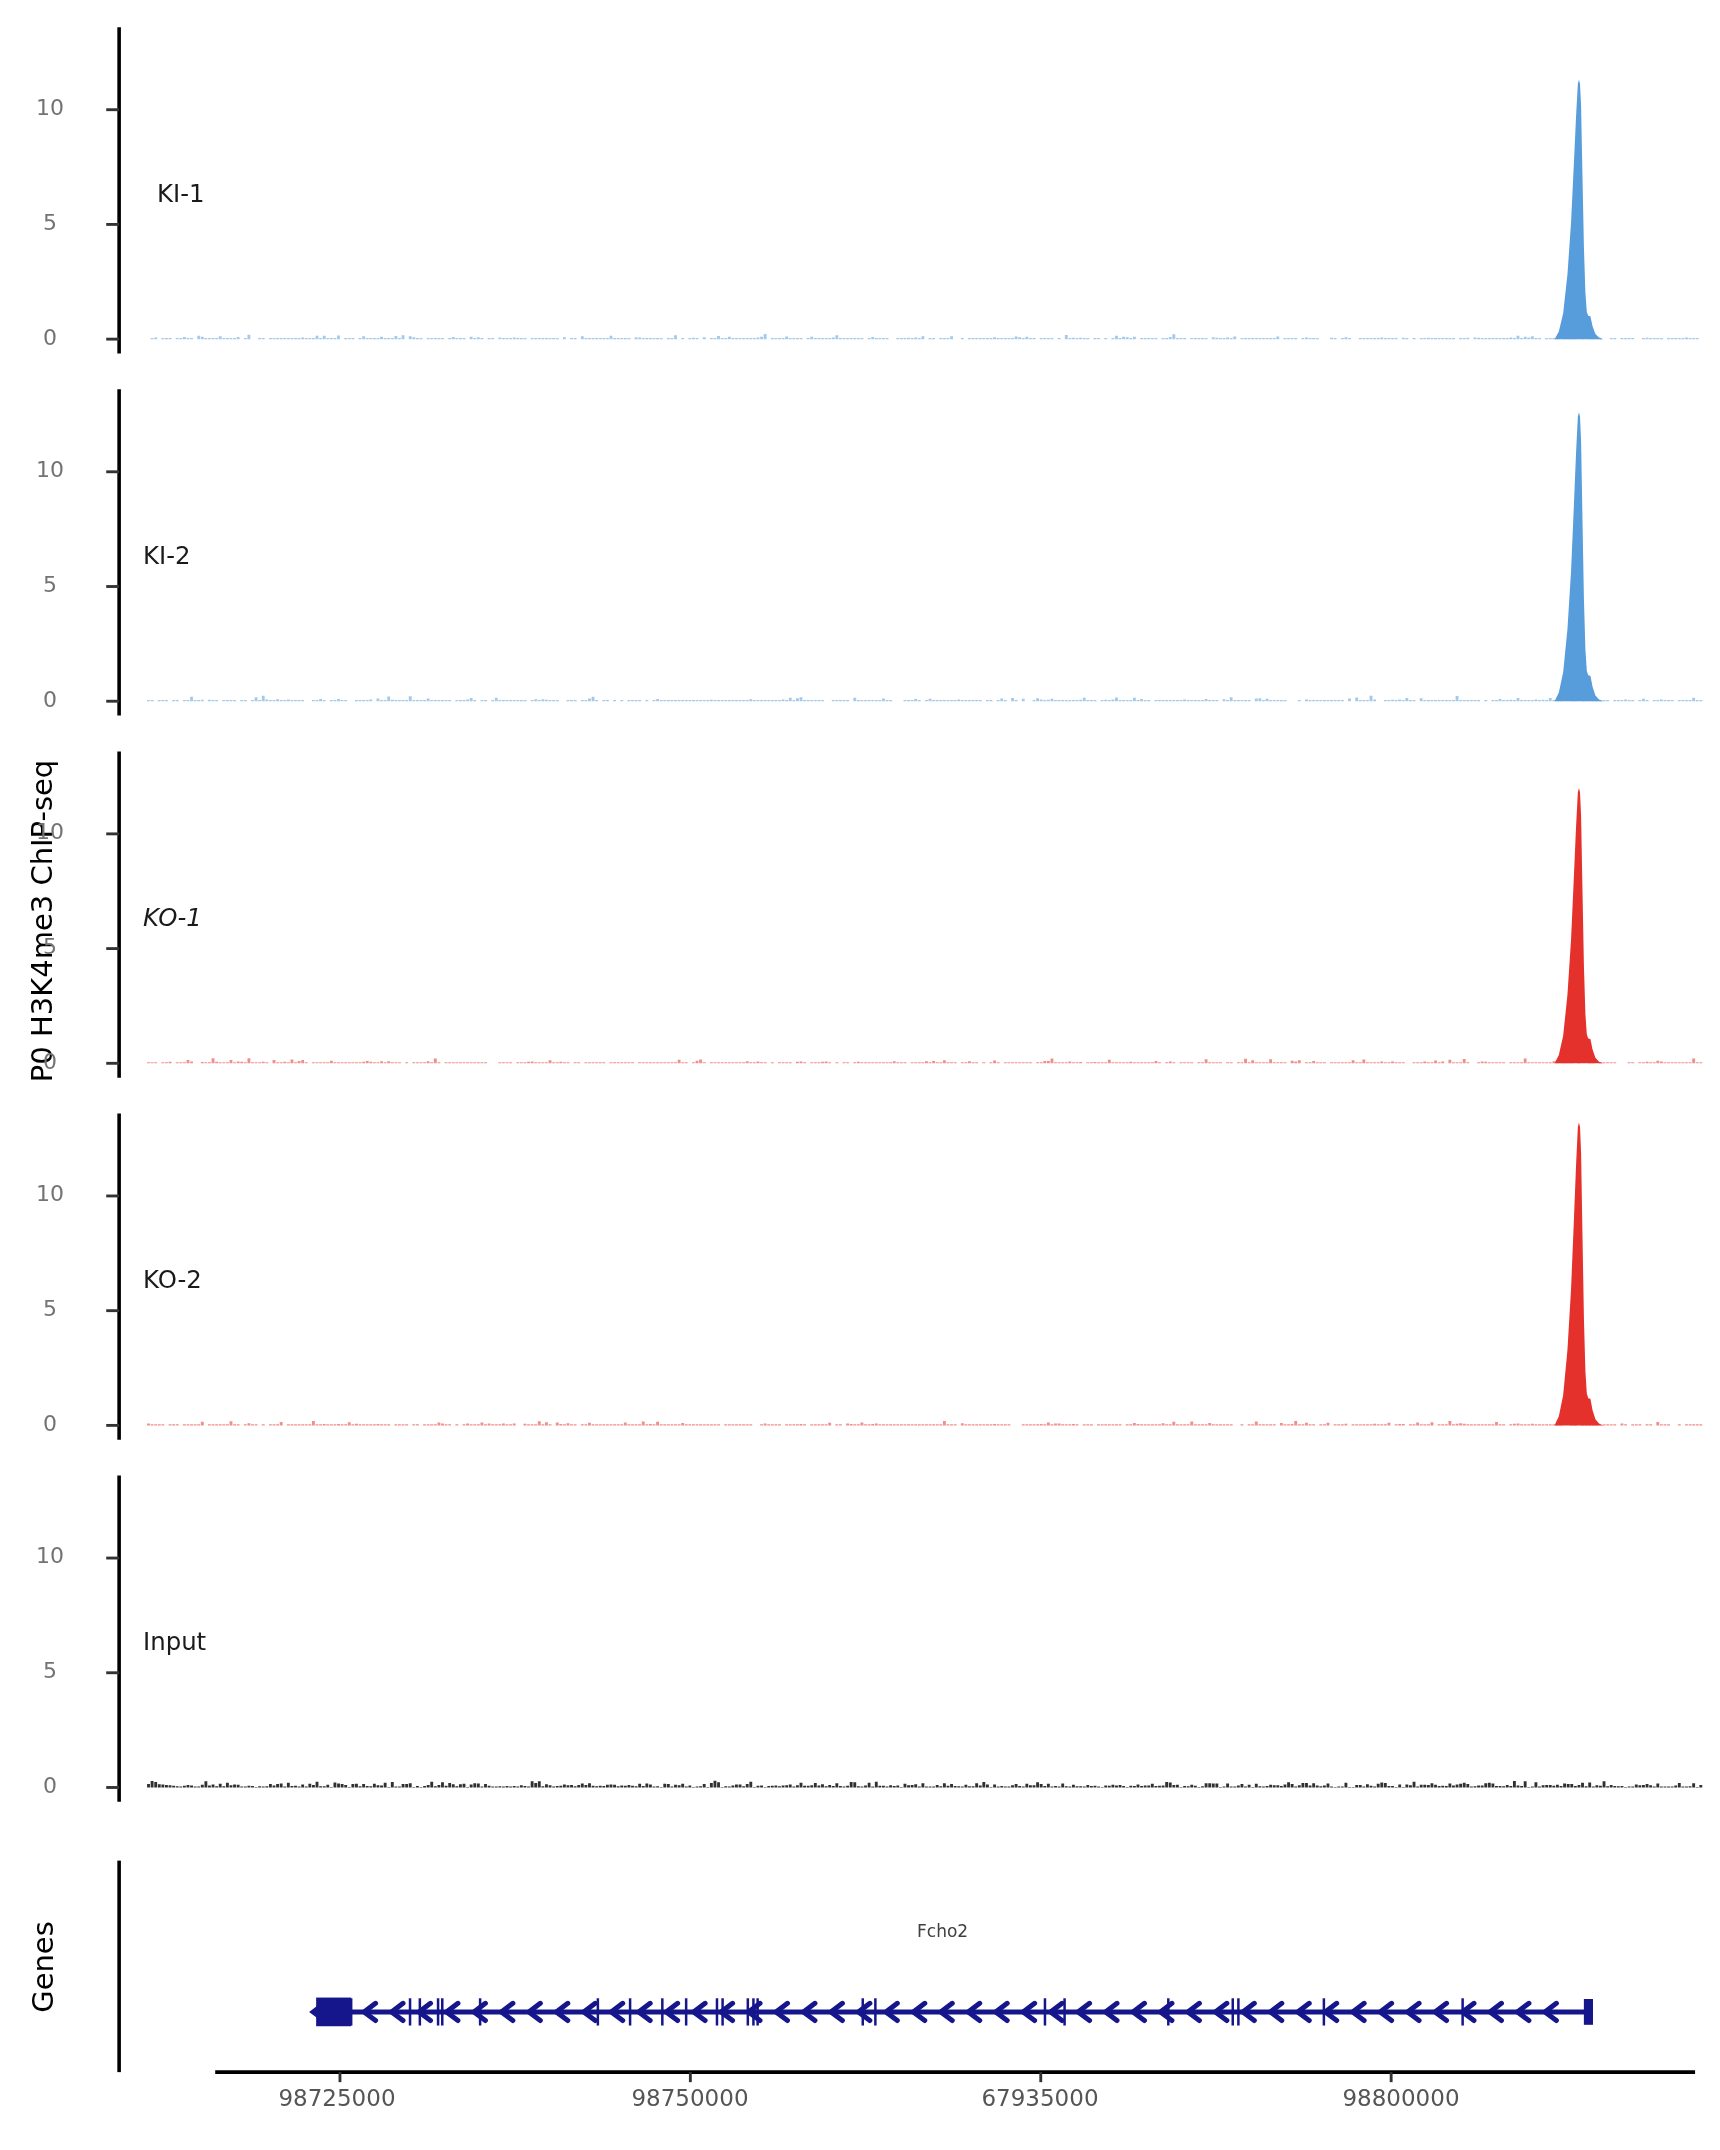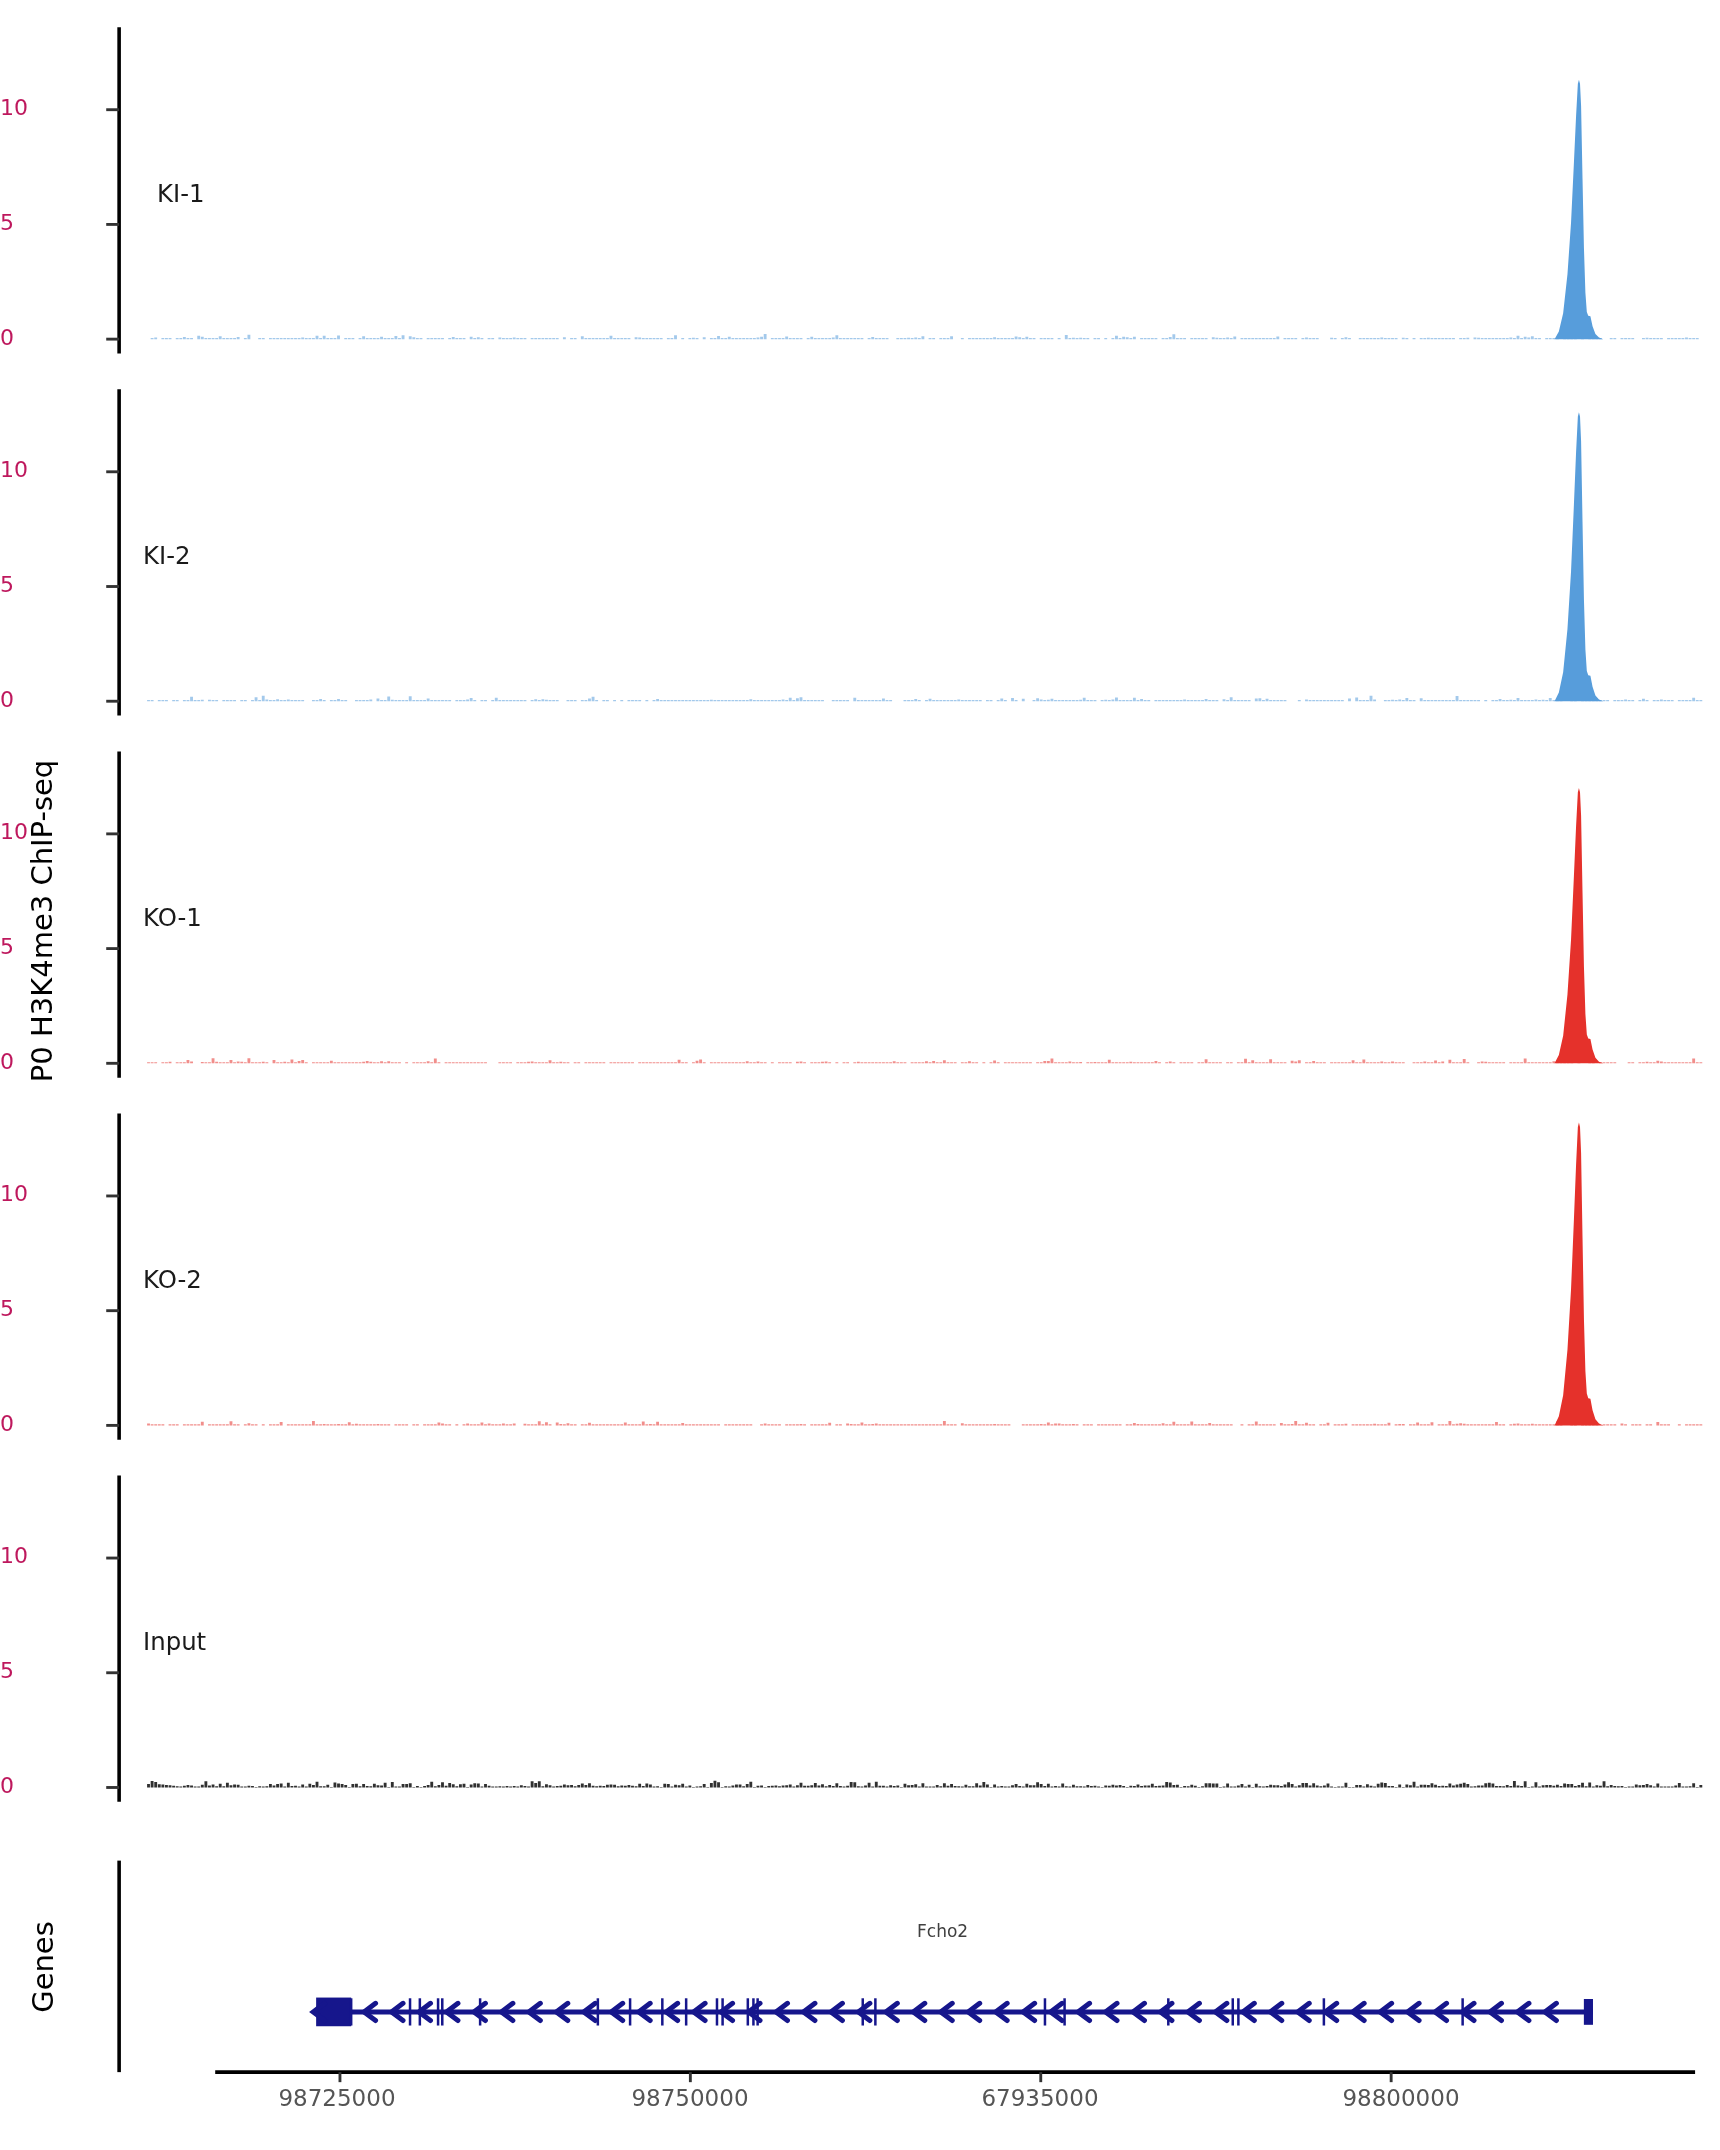--- a/index.html
+++ b/index.html
@@ -1,21 +1,21 @@
 <!DOCTYPE html>
 <html style="font-size:11.5px"><head>
 <meta charset="utf-8">
 <style>
   html,body{margin:0;padding:0;background:#ffffff;}
   .fig{position:relative;width:1721px;height:2151px;background:#ffffff;overflow:hidden;
        font-family:"DejaVu Sans","Liberation Sans",sans-serif;}
   #plot{position:absolute;left:0;top:0;}
   .lbl{position:absolute;color:#1a1a1a;white-space:nowrap;}
   .track-label{font-size:24.4px;color:#1a1a1a;}
-  .ytick{font-size:22px;color:#be185d;text-align:left;width:100px;left:0;}
+  .ytick{font-size:22px;color:#737373;text-align:center;width:100px;left:0;}
   .xtick{font-size:23px;color:#555555;text-align:center;width:186px;}
   .axis-title{font-size:27px;color:#000000;text-align:center;}
   .rot{transform:translate(-50%,-50%) rotate(-90deg);transform-origin:center center;
        font-size:29px;color:#000000;}
   .gene-name{font-size:17px;color:#404040;}
 </style>
 </head>
 <body>
 
 <div class="fig">
@@ -141,21 +141,21 @@
       <div class="lbl ytick" style="top: 210px;">5</div>
       <div class="lbl ytick" style="top: 95px;">10</div>
       <div class="lbl track-label" style="left: 157px; top: 179px;">KI-1</div>
       <div class="lbl ytick" style="top: 687px;">0</div>
       <div class="lbl ytick" style="top: 572px;">5</div>
       <div class="lbl ytick" style="top: 457px;">10</div>
       <div class="lbl track-label" style="left: 143px; top: 541px;">KI-2</div>
       <div class="lbl ytick" style="top: 1049px;">0</div>
       <div class="lbl ytick" style="top: 934px;">5</div>
       <div class="lbl ytick" style="top: 819px;">10</div>
-      <div class="lbl track-label" style="left: 143px; top: 903px;">KO-1</div>
+      <div class="lbl track-label" style="left: 143px; top: 903px; font-style: italic;">KO-1</div>
       <div class="lbl ytick" style="top: 1411px;">0</div>
       <div class="lbl ytick" style="top: 1296px;">5</div>
       <div class="lbl ytick" style="top: 1181px;">10</div>
       <div class="lbl track-label" style="left: 143px; top: 1265px;">KO-2</div>
       <div class="lbl ytick" style="top: 1773px;">0</div>
       <div class="lbl ytick" style="top: 1658px;">5</div>
       <div class="lbl ytick" style="top: 1543px;">10</div>
       <div class="lbl track-label" style="left: 143px; top: 1627px;">Input</div>
       <div class="lbl xtick" style="left: 244px; top: 2085px;">98725000</div>
       <div class="lbl xtick" style="left: 597px; top: 2085px;">98750000</div>

